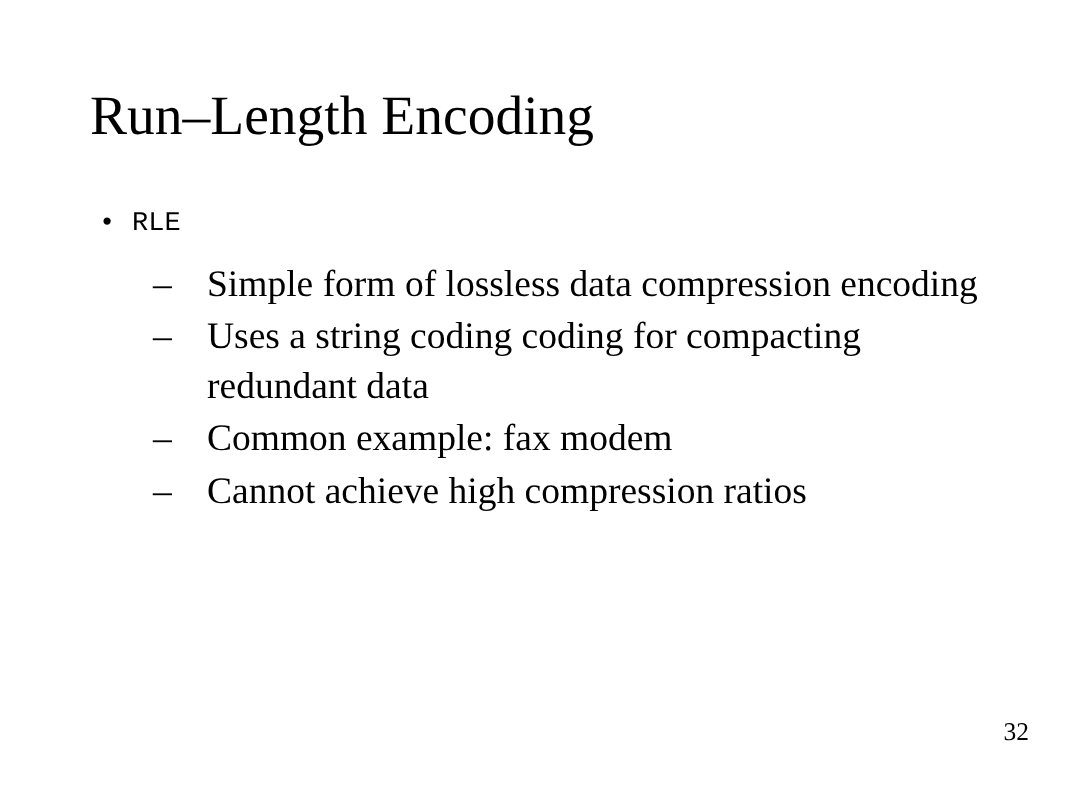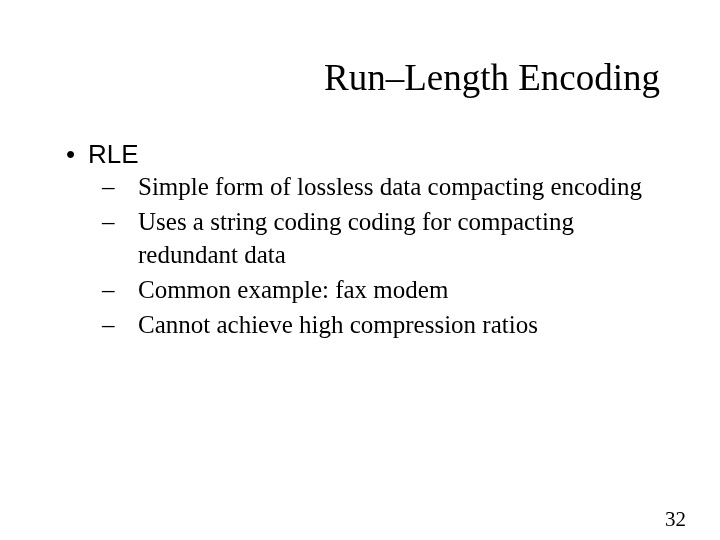--- a/index.html
+++ b/index.html
@@ -12,30 +12,30 @@
       overflow: hidden;
     }
     .slide {
       position: relative;
       width: 720px;
       height: 540px;
       padding: 40px 60px 40px 60px;
     }
     .title {
       font-size: 37px;
-      text-align: right;
+      text-align: left;
       margin-top: 16px;
       margin-bottom: 40px;
       font-weight: normal;
     }
     .level1 {
-      font-size: 26px;
-      font-family: Liberation Sans, sans-serif;
+      font-size: 18px;
+      font-family: Liberation Mono, monospace;
       margin-left: 6px;
-      margin-bottom: 0;
+      margin-bottom: 14px;
     }
     .level1 .bullet {
       display: inline-block;
       width: 22px;
     }
     .level2 {
       font-size: 25px;
       margin-left: 60px;
       line-height: 1.32;
       text-indent: -18px;
@@ -43,37 +43,37 @@
       margin-bottom: 2px;
       max-width: 560px;
     }
     .level2 .dash {
       display: inline-block;
       width: 18px;
     }
     .page-number {
       position: absolute;
       right: 34px;
-      bottom: 8px;
-      font-size: 21px;
+      bottom: 42px;
+      font-size: 17px;
       font-family: "Times New Roman", Times, serif;
     }
   </style>
 </head>
 <body>
 
 <div class="slide">
   <h1 class="title">Run–Length Encoding</h1>
 
   <div class="level1">
     <span class="bullet">•</span><span>RLE</span>
   </div>
 
   <div class="level2">
-    <span class="dash">–</span><span>Simple form of lossless data compacting encoding</span>
+    <span class="dash">–</span><span>Simple form of lossless data compression encoding</span>
   </div>
   <div class="level2">
     <span class="dash">–</span><span>Uses a string coding coding for compacting redundant data</span>
   </div>
   <div class="level2">
     <span class="dash">–</span><span>Common example:  fax modem</span>
   </div>
   <div class="level2">
     <span class="dash">–</span><span>Cannot achieve high compression ratios</span>
   </div>

